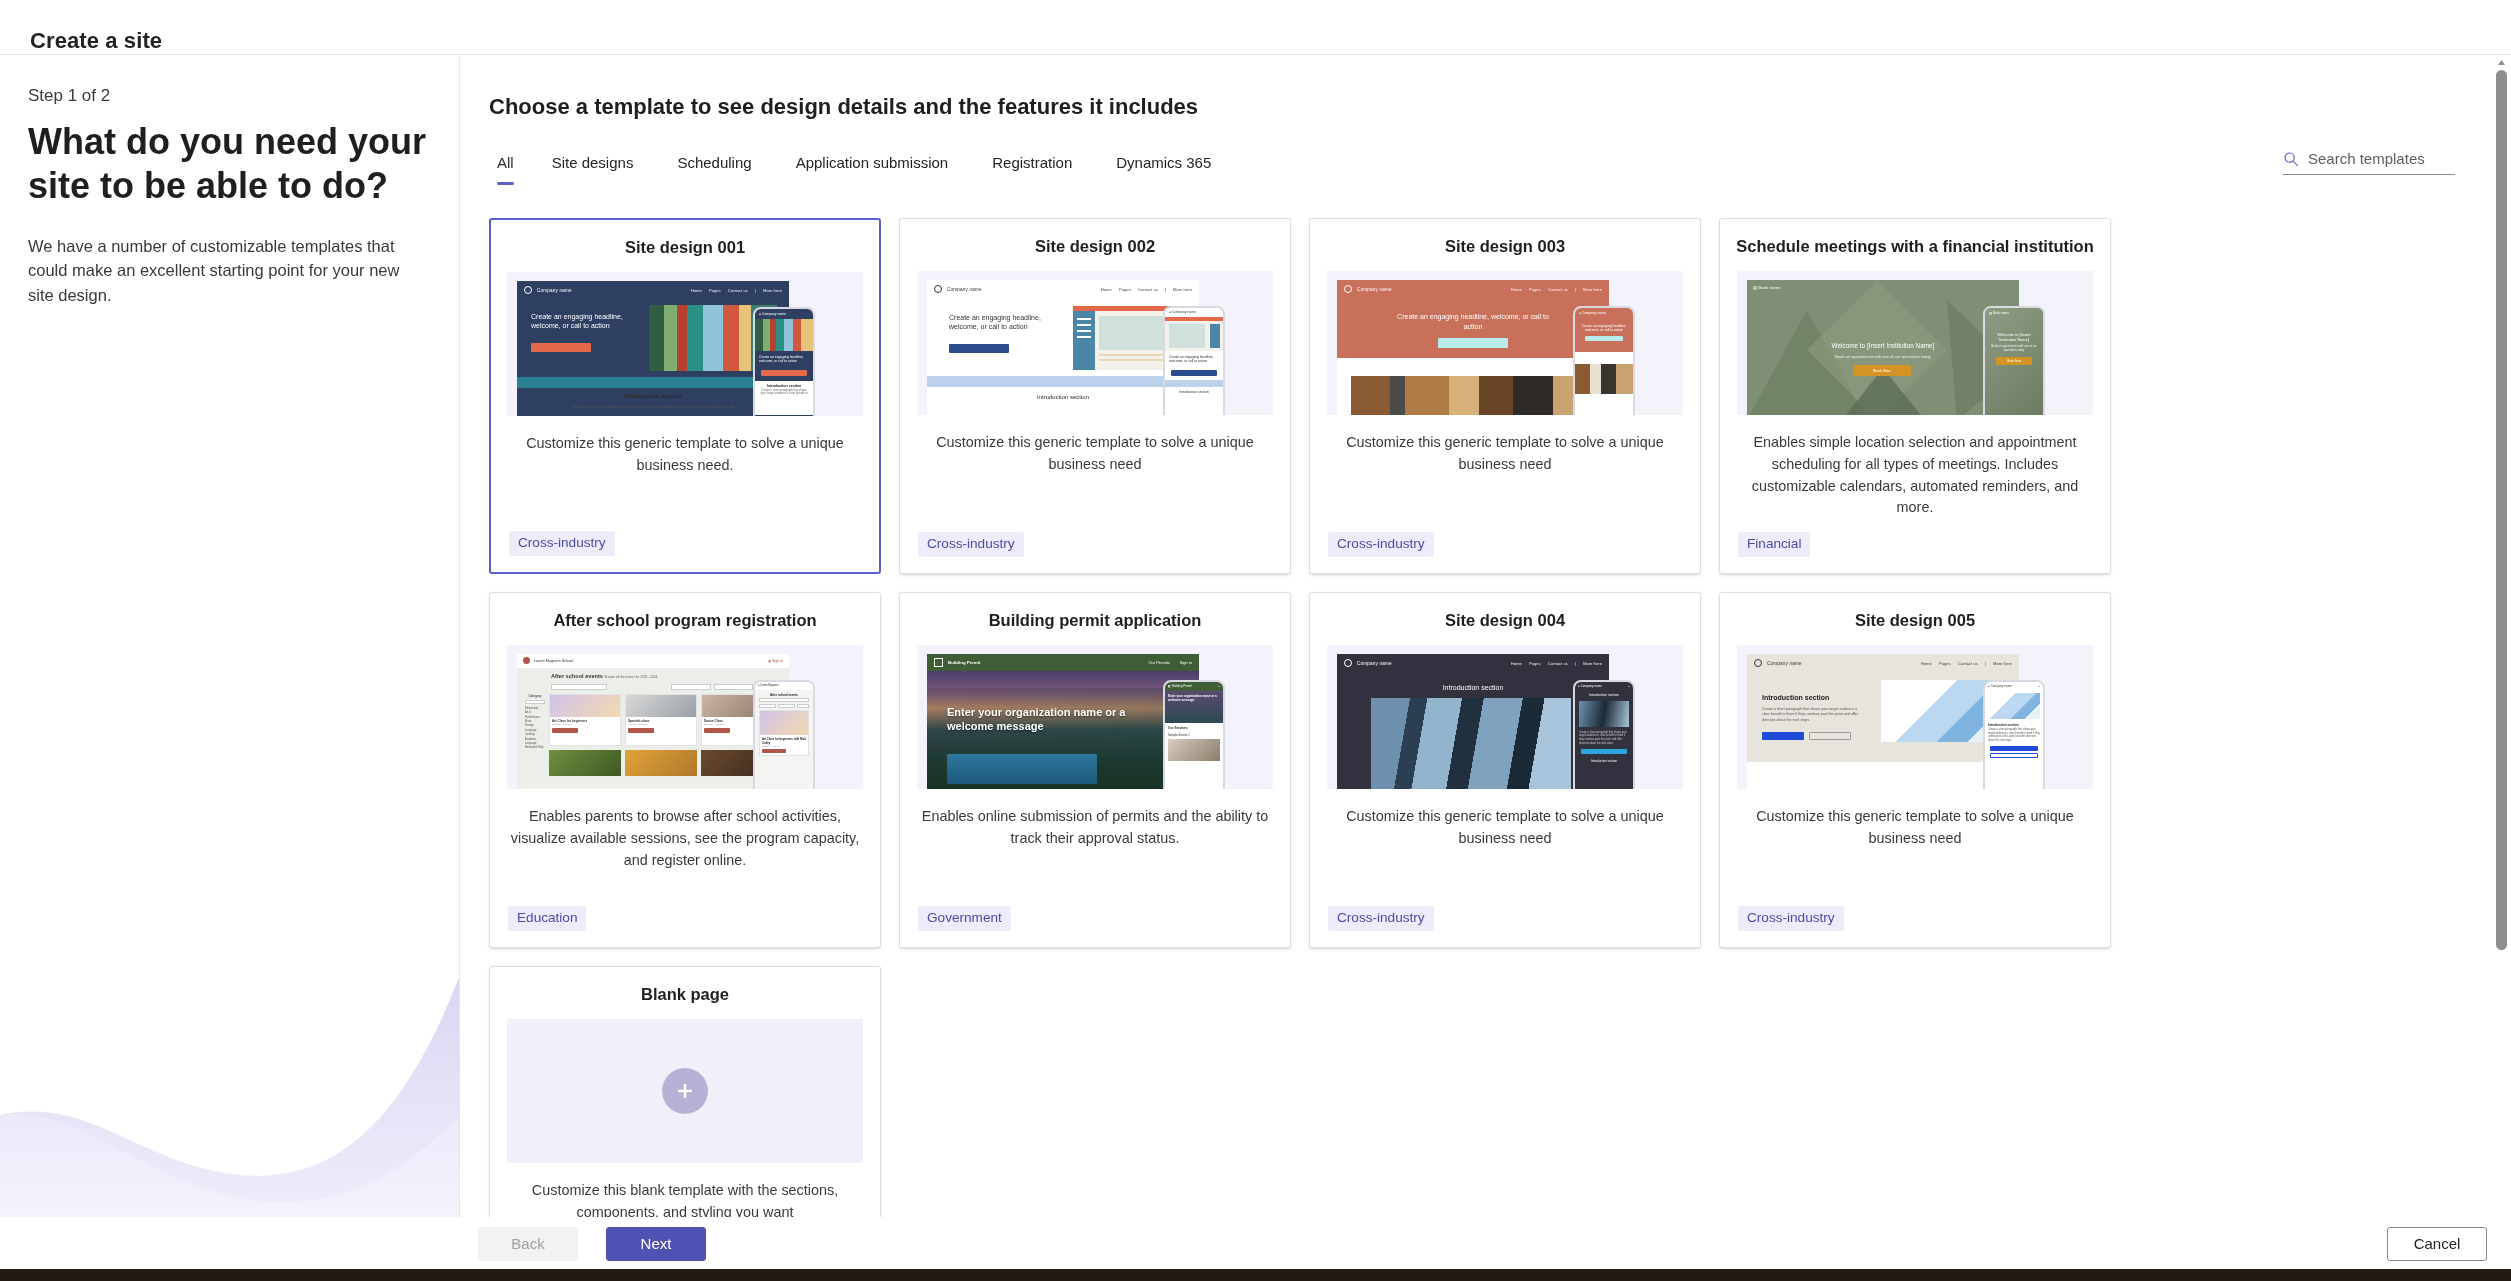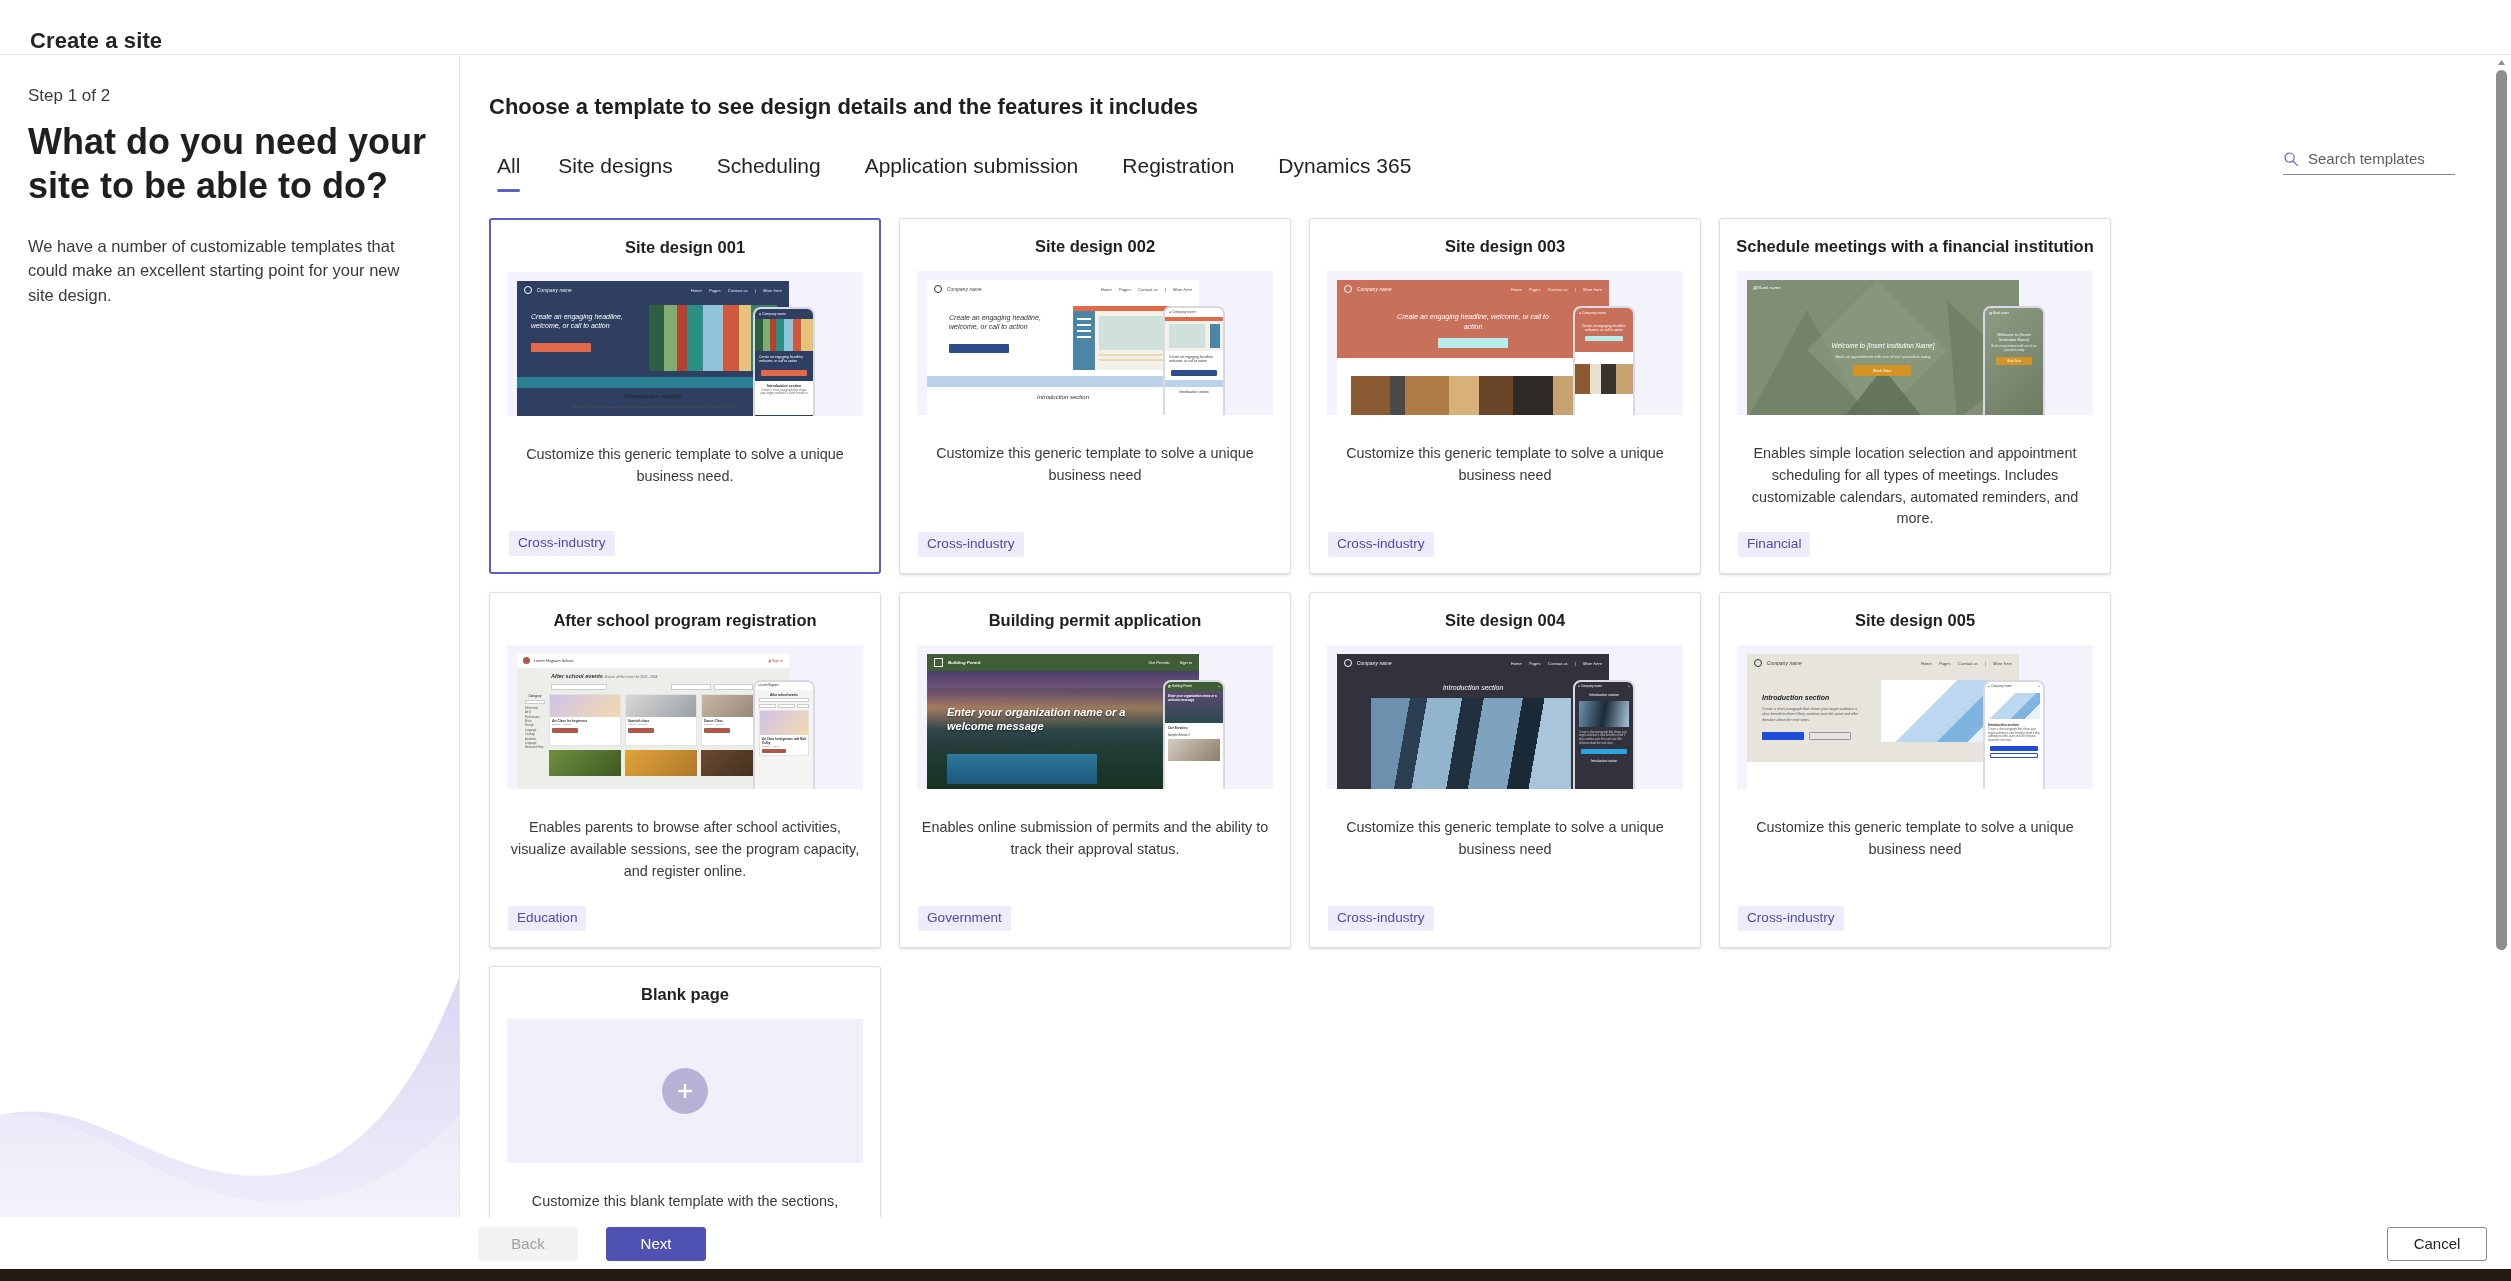--- a/index.html
+++ b/index.html
@@ -53,21 +53,21 @@
     margin:38px 0 0 28px; font-size:22px; font-weight:600; color:#201f1e;
   }
 
   
   .tabrow {
     position:relative; margin:30px 0 0 28px; width:1966px; height:46px;
     display:flex; align-items:flex-start;
   }
   .tabs { display:flex; align-items:flex-start; gap:0; }
   .tab {
-    position:relative; font-size:21px; color:#242424; padding:4px 22px 14px 22px;
+    position:relative; font-size:15px; color:#242424; padding:4px 22px 14px 22px;
     cursor:pointer; white-space:nowrap;
   }
   .tab:first-child { padding-left:8px; padding-right:16px; }
   .tab.active { color:#2a2a2a; font-weight:400; }
   .tab.active::after {
     content:""; position:absolute; left:8px; right:16px; bottom:0;
     height:3px; background:#5b5fc7; border-radius:2px;
   }
   .searchwrap {
     position:absolute; right:0; top:0; width:172px;
@@ -87,22 +87,22 @@
     border:1px solid #e1dfdd; border-radius:3px;
     box-shadow:0 1.2px 3.6px rgba(0,0,0,.08), 0 .3px .9px rgba(0,0,0,.06);
     display:flex; flex-direction:column; cursor:pointer; overflow:hidden;
   }
   .card.selected { border:2px solid #5b5fc7; box-shadow:none; }
   .card .cardtitle {
     text-align:center; font-size:16.5px; font-weight:600; color:#201f1e;
     padding:18px 14px 0 14px; line-height:1.2;
   }
   .thumb {
-    margin:14px 17px 12px 17px; height:144px; background:#f4f3fb;
-    position:relative; overflow:hidden;font-style:italic;
+    margin:14px 17px 1px 17px; height:144px; background:#f4f3fb;
+    position:relative; overflow:hidden;
   }
   .card.selected .thumb { margin-left:16px; margin-right:16px; }
   .carddesc {
     padding:16px 18px 0 18px; text-align:center; font-size:14.4px;
     line-height:1.52; color:#3b3a39; flex:1 1 auto;
   }
   .chip {
     align-self:flex-start; margin:0 0 16px 18px; background:#eeecfa;
     color:#4b4ba8; font-size:13.6px; padding:4px 9px; border-radius:2px;
     line-height:1.25;

